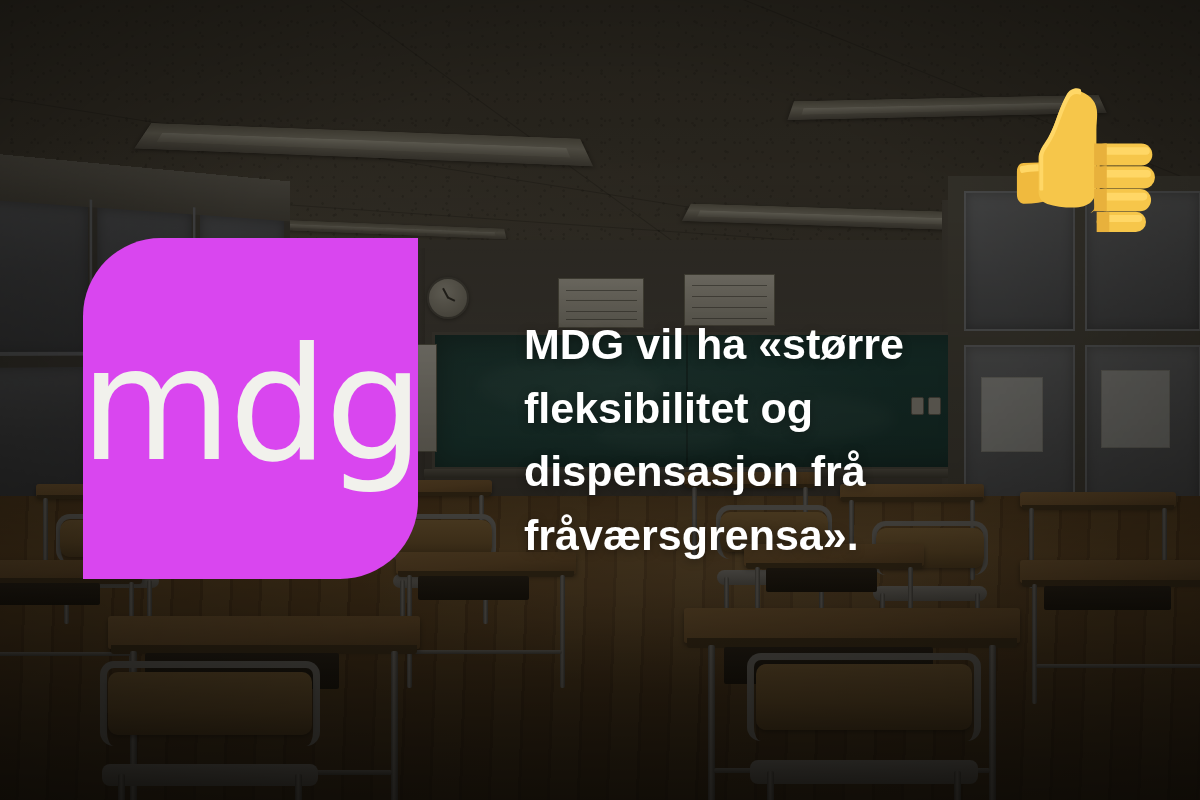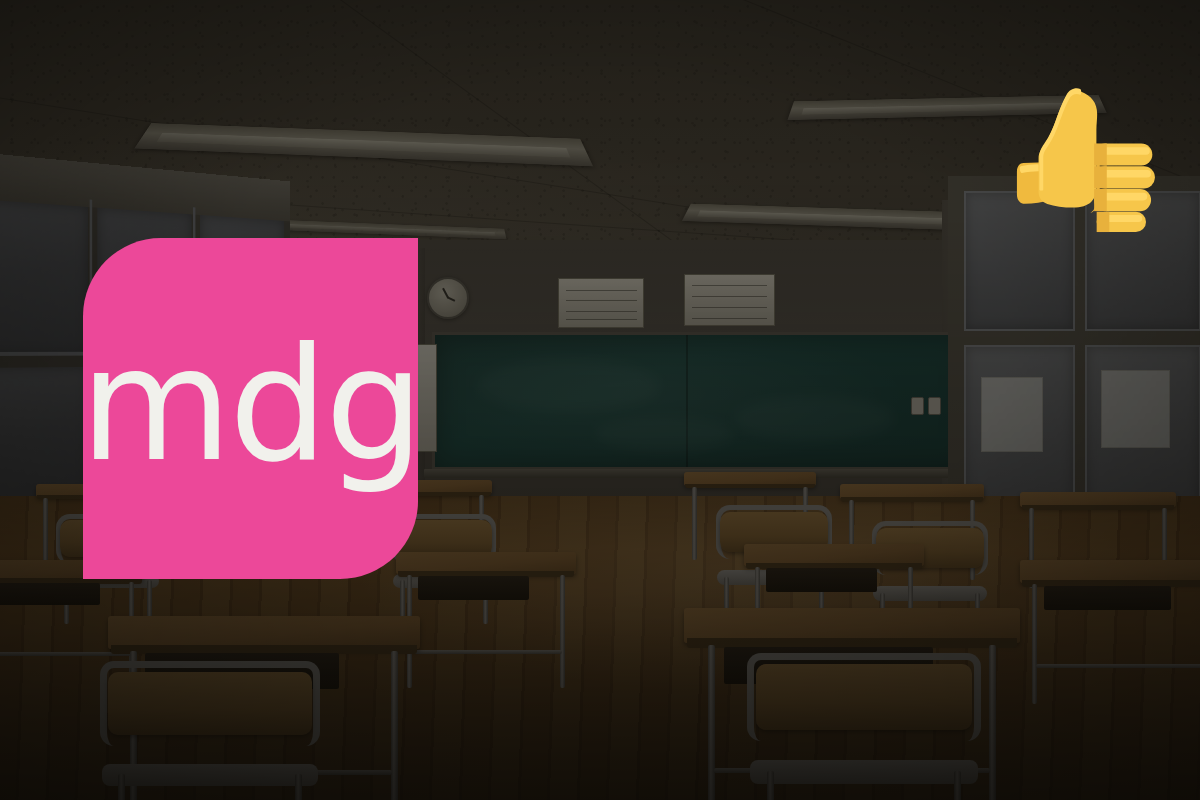--- a/index.html
+++ b/index.html
@@ -239,21 +239,21 @@
     color:#ffffff;
     line-height:1.48;
     text-shadow:0 2px 10px rgba(0,0,0,.35);
   }
 
   
   .logo-card{
     position:absolute;
     left:83px; top:238px;
     width:335px; height:341px;
-    background:#ec4899;
+    background:#d946ef;
     border-radius:78px 0 78px 0;
     display:flex; align-items:center; justify-content:center;
   }
   .logo-wordmark{
     font-family:"DejaVu Sans", sans-serif;
     font-size:156px;
     font-weight:normal;
     color:#f1f1ec;
     letter-spacing:-3px;
     line-height:1;
@@ -482,20 +482,21 @@
     <div class="darken"></div>
   </div>
 
   <div id="overlay">
 
     <div class="logo-card">
       <span class="logo-wordmark">mdg</span>
     </div>
 
 
+    <div class="body-text">MDG vil ha «større fleksibilitet og dispensasjon frå fråværsgrensa».</div>
 
     <div class="thumb" title="thumbs up">
       <svg viewBox="0 0 128 128" xmlns="http://www.w3.org/2000/svg" aria-label="thumbs up">
 
         <path d="M16 68c-2.5 0-5 2.6-5 6.6v18.2c0 4.6 2.7 7.4 6.3 7.4 6.8 0 14.3-1 20.4-3.4 3-1.2 5-3.6 5-6.6V76.5c0-3.5-1.7-6-4.6-7.3C32 66.6 24 68 16 68z" fill="#f0ba3e"></path>
         <path d="M14 70.5c8-1.8 16.3-2.6 23.3.2 2.1.9 3.6 2.3 4.3 4.3.4 1.2-.2 2.1-1.2 1.6-6.6-3.1-17.2-2.5-25.4-.8-1.6.3-2.4-4.9-1-5.3z" fill="#ffd766"></path>
 
         <path d="M61.5 11.5c-4.8-1.9-9.5.2-12 4.5-3.3 5.8-6.2 14-8.5 20.3-2.2 6.1-5.1 12.4-8.4 17.3-2.4 3.6-4.5 6.6-4.5 10.6v26.5c0 4.5 2.4 8.1 6.9 9.6 5.6 1.9 12.9 2.9 20.4 2.9 6.2 0 11.2-1.6 14.4-4.7 2.6-2.5 4-6 4-10V41.6c0-3.8.6-8.2.6-12.4 0-8.5-4.5-14.6-12.9-17.7z" fill="#f6c64a"></path>
         <path d="M61 14c-3.6-1.3-6.8 0-8.7 3.3-3 5.3-5.8 13.1-8 19.2-2.3 6.4-5.4 13.1-9 18.4-2.1 3.1-3.5 5.3-3.5 8.2v26c0 .9-3 .9-3 0V62.2c0-4 2.1-7 4.5-10.6 3.3-4.9 6.2-11.2 8.4-17.3 2.3-6.3 5.2-14.5 8.5-20.3 2.3-4 6.5-6 10.8-4.6 1.2.4.8 5.2-.0 4.6z" fill="#ffd766"></path>
 

